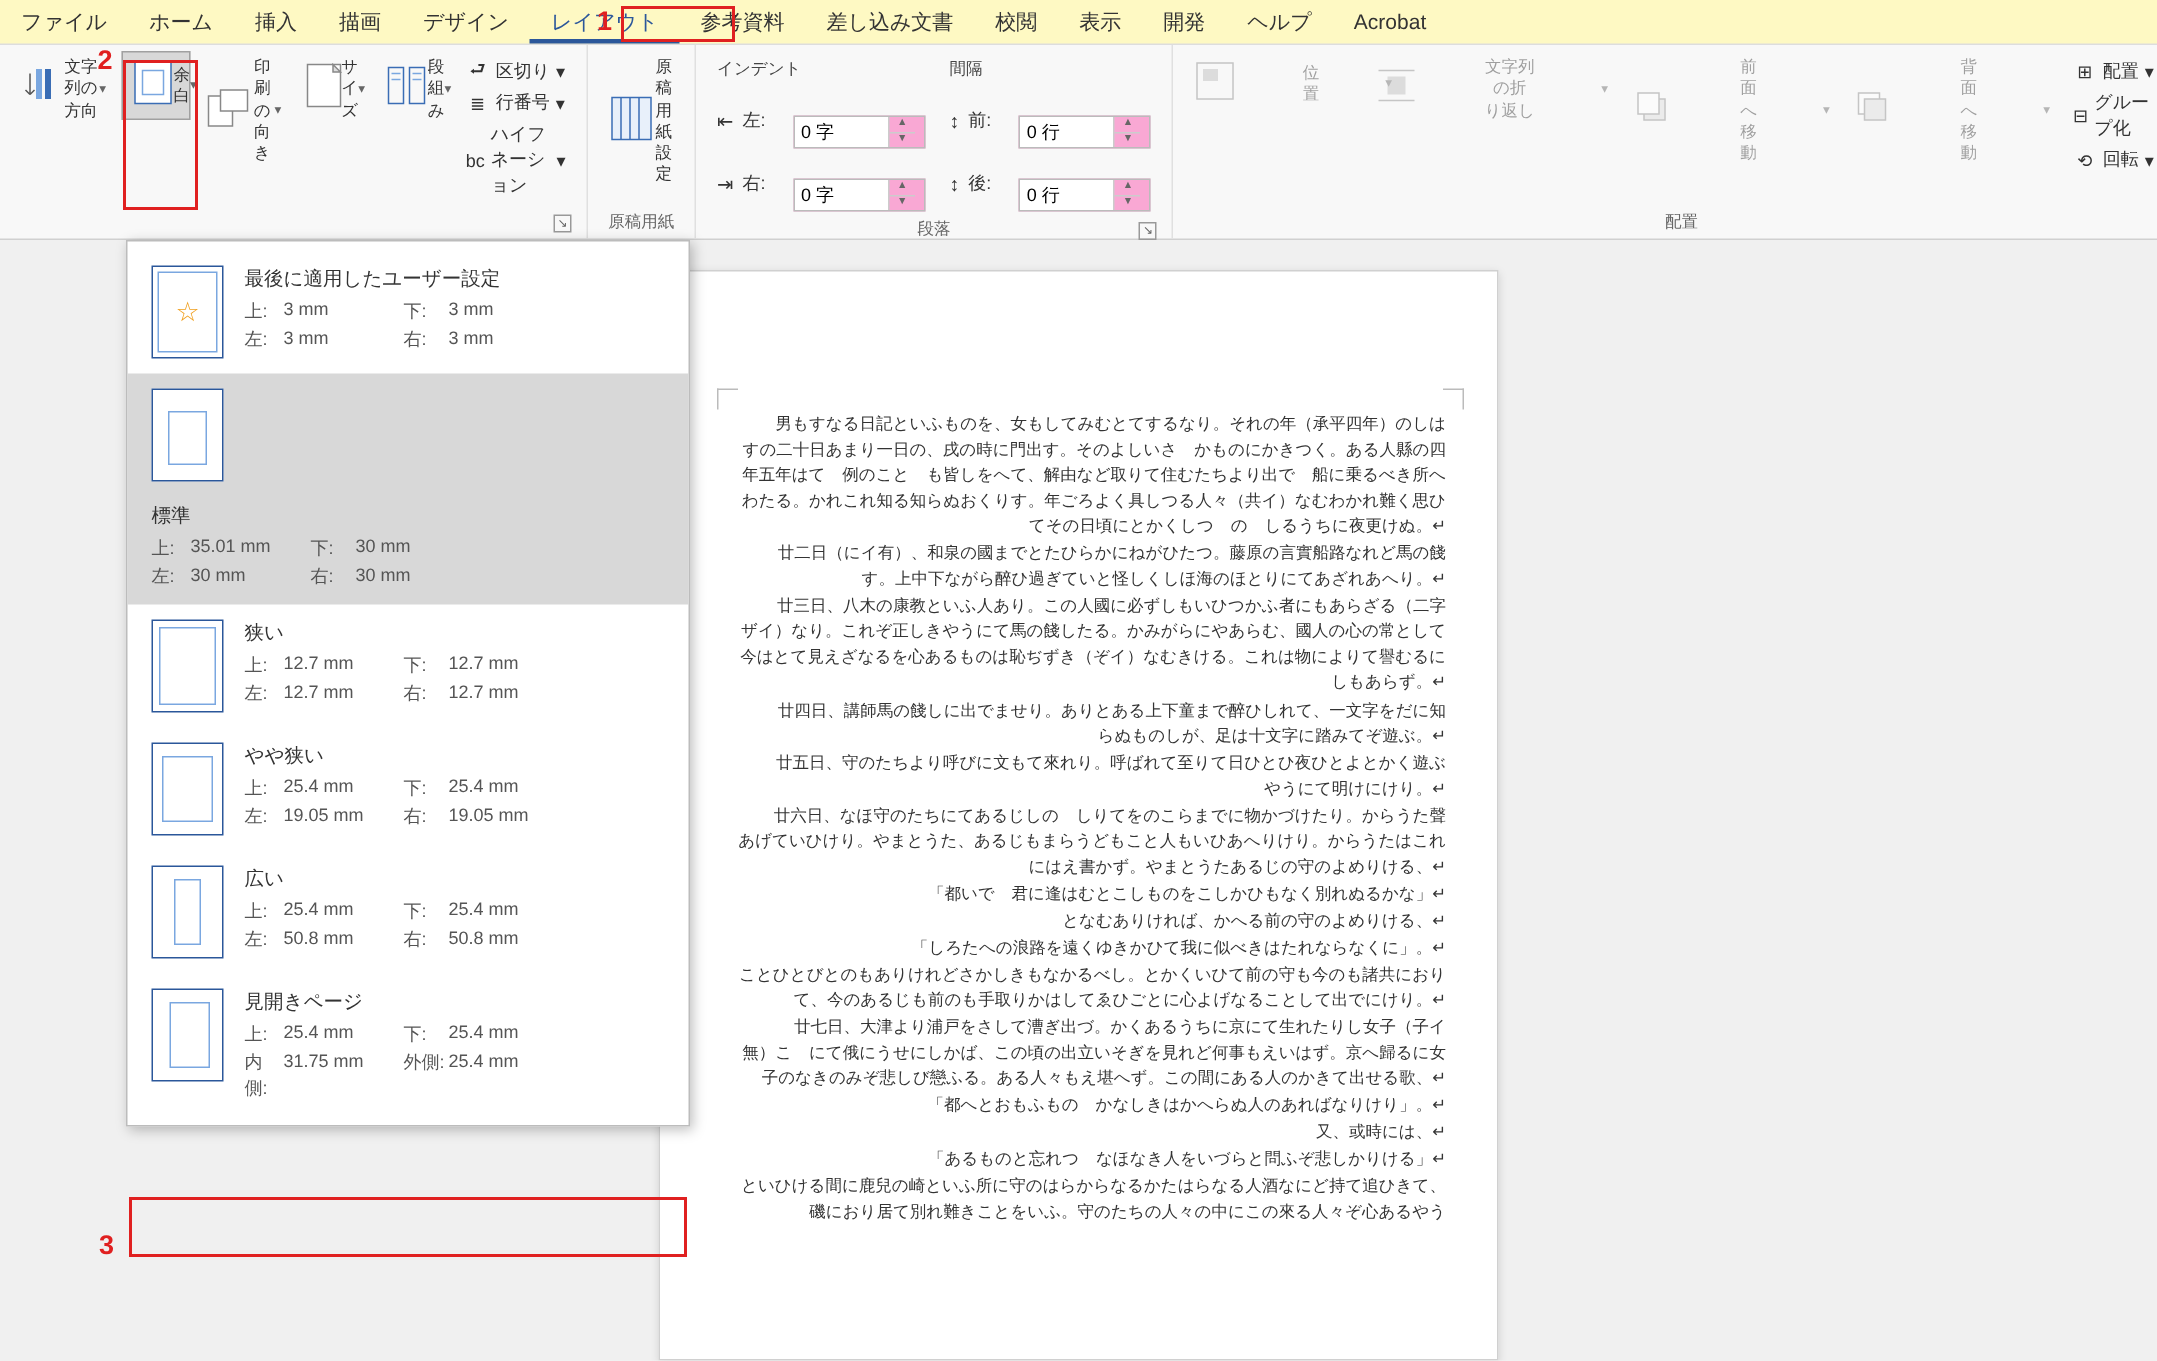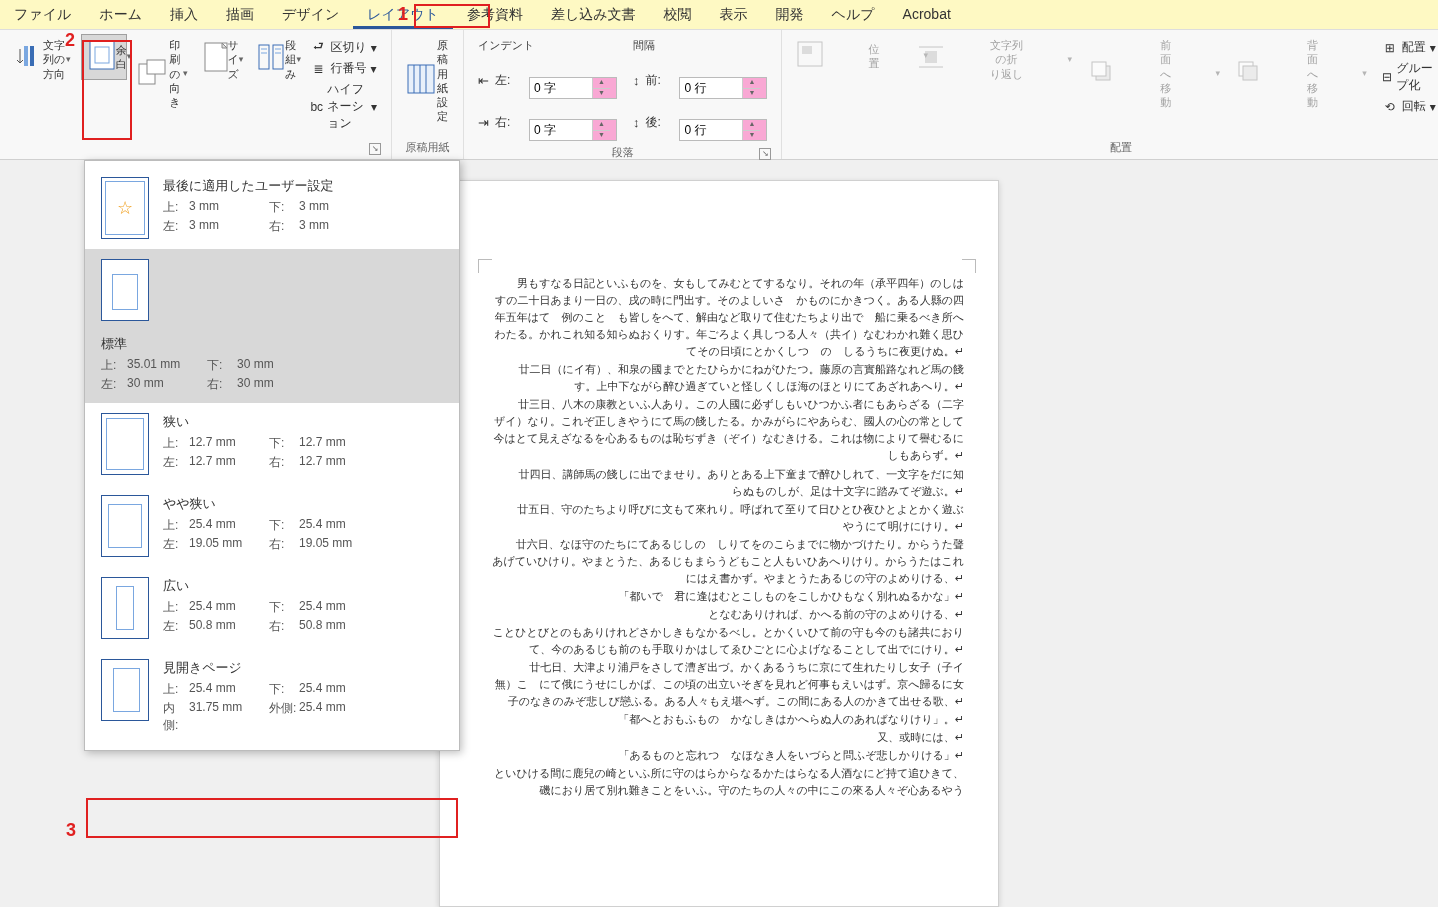--- a/index.html
+++ b/index.html
@@ -325,20 +325,21 @@
     <div class="crop tl"></div>
       <div class="crop tr"></div>
   <p>　男もすなる日記といふものを、女もしてみむとてするなり。それの年（承平四年）のしはすの二十日あまり一日の、戌の時に門出す。そのよしいさゝかものにかきつく。ある人縣の四年五年はてゝ例のことゞも皆しをへて、解由など取りて住むたちより出でゝ船に乗るべき所へわたる。かれこれ知る知らぬおくりす。年ごろよく具しつる人々（共イ）なむわかれ難く思ひてその日頃にとかくしつゝのゝしるうちに夜更けぬ。↵</p>
       <p>　廿二日（にイ有）、和泉の國までとたひらかにねがひたつ。藤原の言實船路なれど馬の餞す。上中下ながら醉ひ過ぎていと怪しくしほ海のほとりにてあざれあへり。↵</p>
       <p>　廿三日、八木の康教といふ人あり。この人國に必ずしもいひつかふ者にもあらざる（二字ザイ）なり。これぞ正しきやうにて馬の餞したる。かみがらにやあらむ、國人の心の常として今はとて見えざなるを心あるものは恥ぢずき（ぞイ）なむきける。これは物によりて譽むるにしもあらず。↵</p>
       <p>　廿四日、講師馬の餞しに出でませり。ありとある上下童まで醉ひしれて、一文字をだに知らぬものしが、足は十文字に踏みてぞ遊ぶ。↵</p>
       <p>　廿五日、守のたちより呼びに文もて來れり。呼ばれて至りて日ひとひ夜ひとよとかく遊ぶやうにて明けにけり。↵</p>
       <p>　廿六日、なほ守のたちにてあるじしのゝしりてをのこらまでに物かづけたり。からうた聲あげていひけり。やまとうた、あるじもまらうどもこと人もいひあへりけり。からうたはこれにはえ書かず。やまとうたあるじの守のよめりける、↵</p>
       <p class="noind">「都いでゝ君に逢はむとこしものをこしかひもなく別れぬるかな」↵</p>
       <p class="noind">となむありければ、かへる前の守のよめりける、↵</p>
+      <p class="noind">「しろたへの浪路を遠くゆきかひて我に似べきはたれならなくに」。↵</p>
       <p class="noind">ことひとびとのもありけれどさかしきもなかるべし。とかくいひて前の守も今のも諸共におりて、今のあるじも前のも手取りかはしてゑひごとに心よげなることして出でにけり。↵</p>
       <p>　廿七日、大津より浦戸をさして漕ぎ出づ。かくあるうちに京にて生れたりし女子（子イ無）こゝにて俄にうせにしかば、この頃の出立いそぎを見れど何事もえいはず。京へ歸るに女子のなきのみぞ悲しび戀ふる。ある人々もえ堪へず。この間にある人のかきて出せる歌、↵</p>
       <p class="noind">「都へとおもふものゝかなしきはかへらぬ人のあればなりけり」。↵</p>
       <p class="noind">又、或時には、↵</p>
       <p class="noind">「あるものと忘れつゝなほなき人をいづらと問ふぞ悲しかりける」↵</p>
       <p class="noind">といひける間に鹿兒の崎といふ所に守のはらからなるかたはらなる人酒なにど持て追ひきて、磯におり居て別れ難きことをいふ。守のたちの人々の中にこの來る人々ぞ心あるやう</p>
     </div>
 </div>
 
 <div class="dropdown" id="margins-dd">

